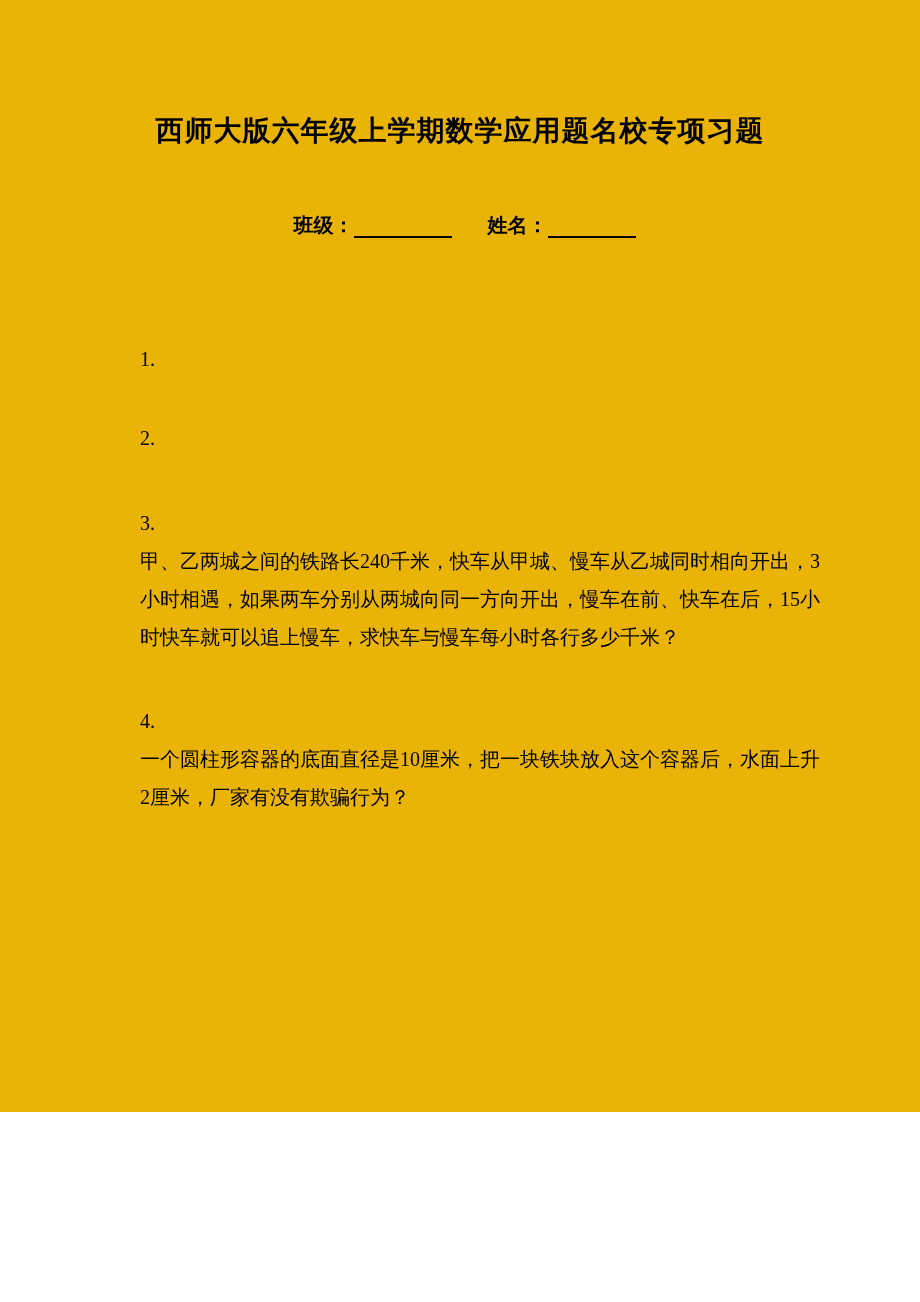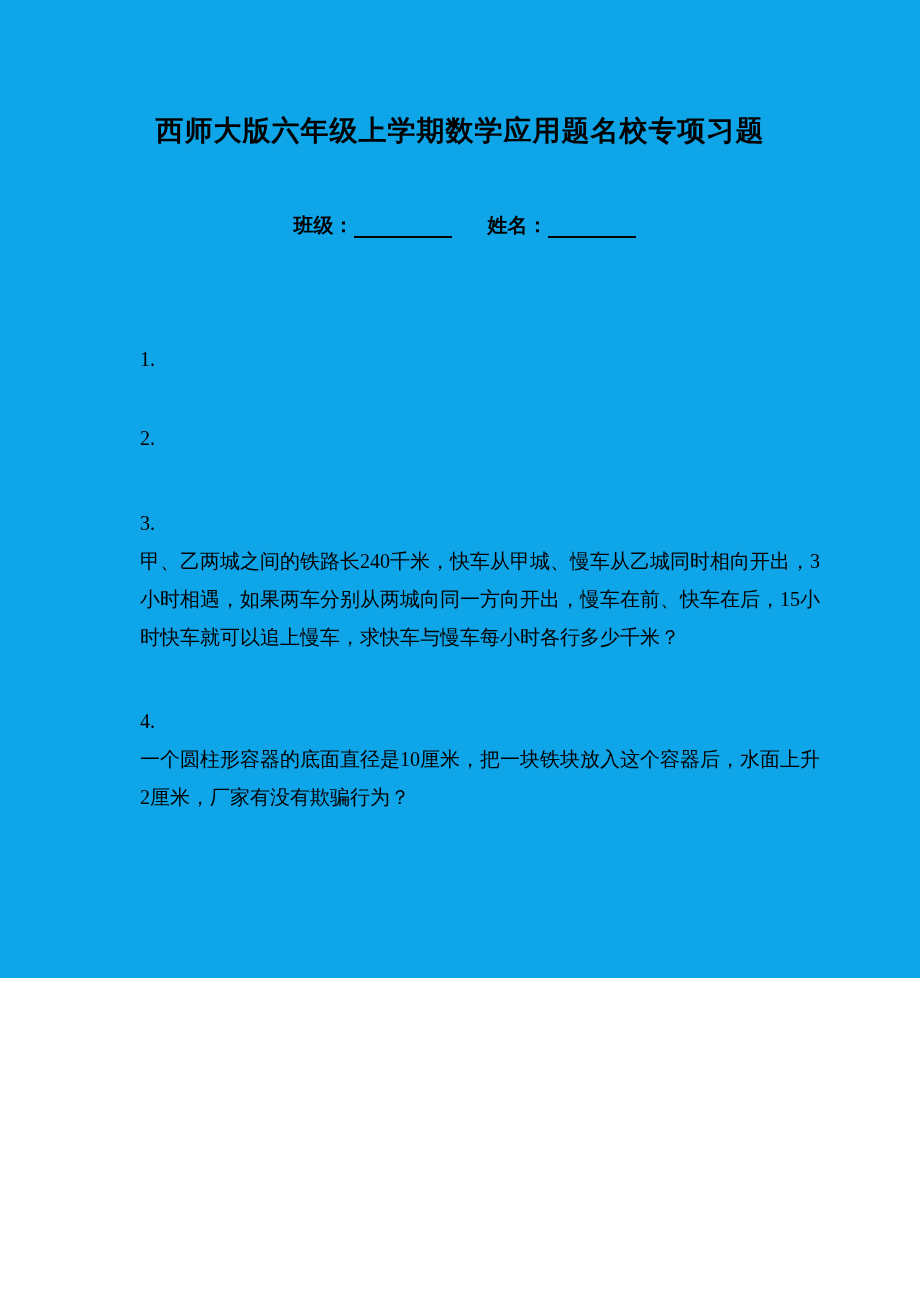--- a/index.html
+++ b/index.html
@@ -3,22 +3,22 @@
 <meta charset="utf-8">
 <style>
   html, body {
     margin: 0;
     padding: 0;
     background: #ffffff;
   }
   .sheet {
     position: relative;
     width: 920px;
-    height: 978px;
-    background: #0ea5e9;
+    height: 1112px;
+    background: #eab308;
     color: #000000;
     font-family: "Liberation Serif", "DejaVu Serif", serif;
     overflow: hidden;
     box-sizing: border-box;
     padding-top: 114px;
   }
   .title {
     text-align: center;
     font-size: 28px;
     font-weight: bold;

